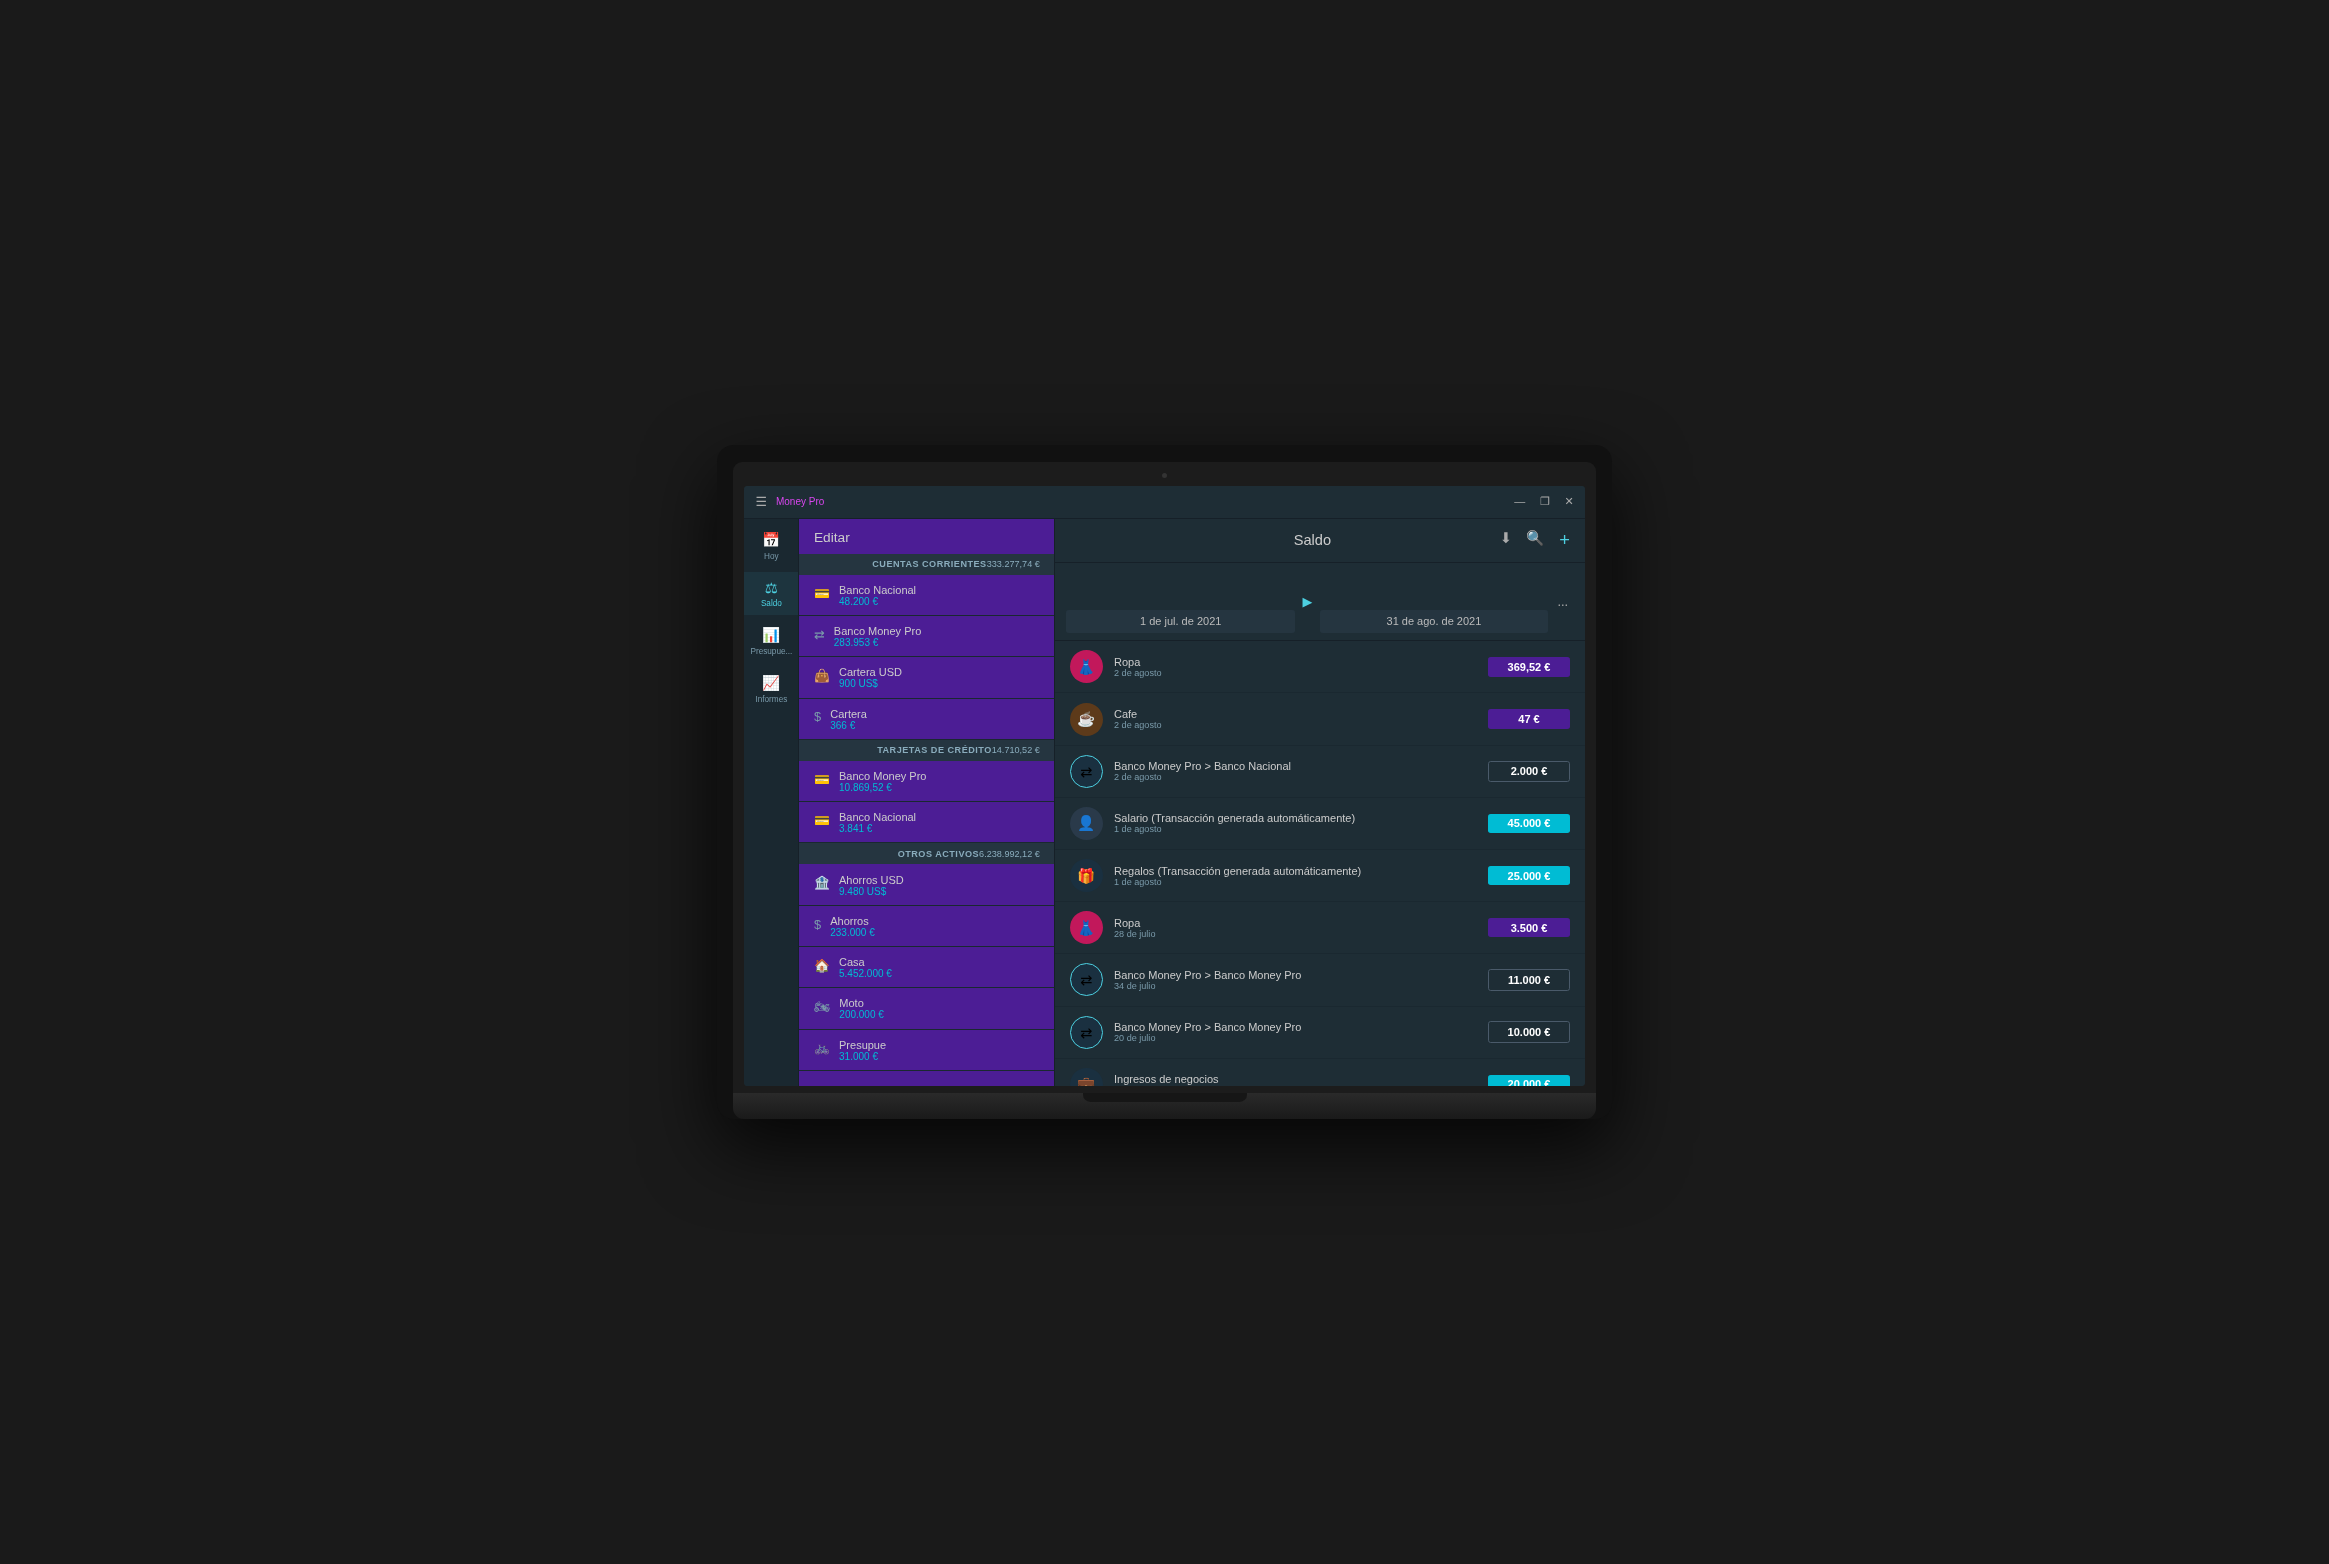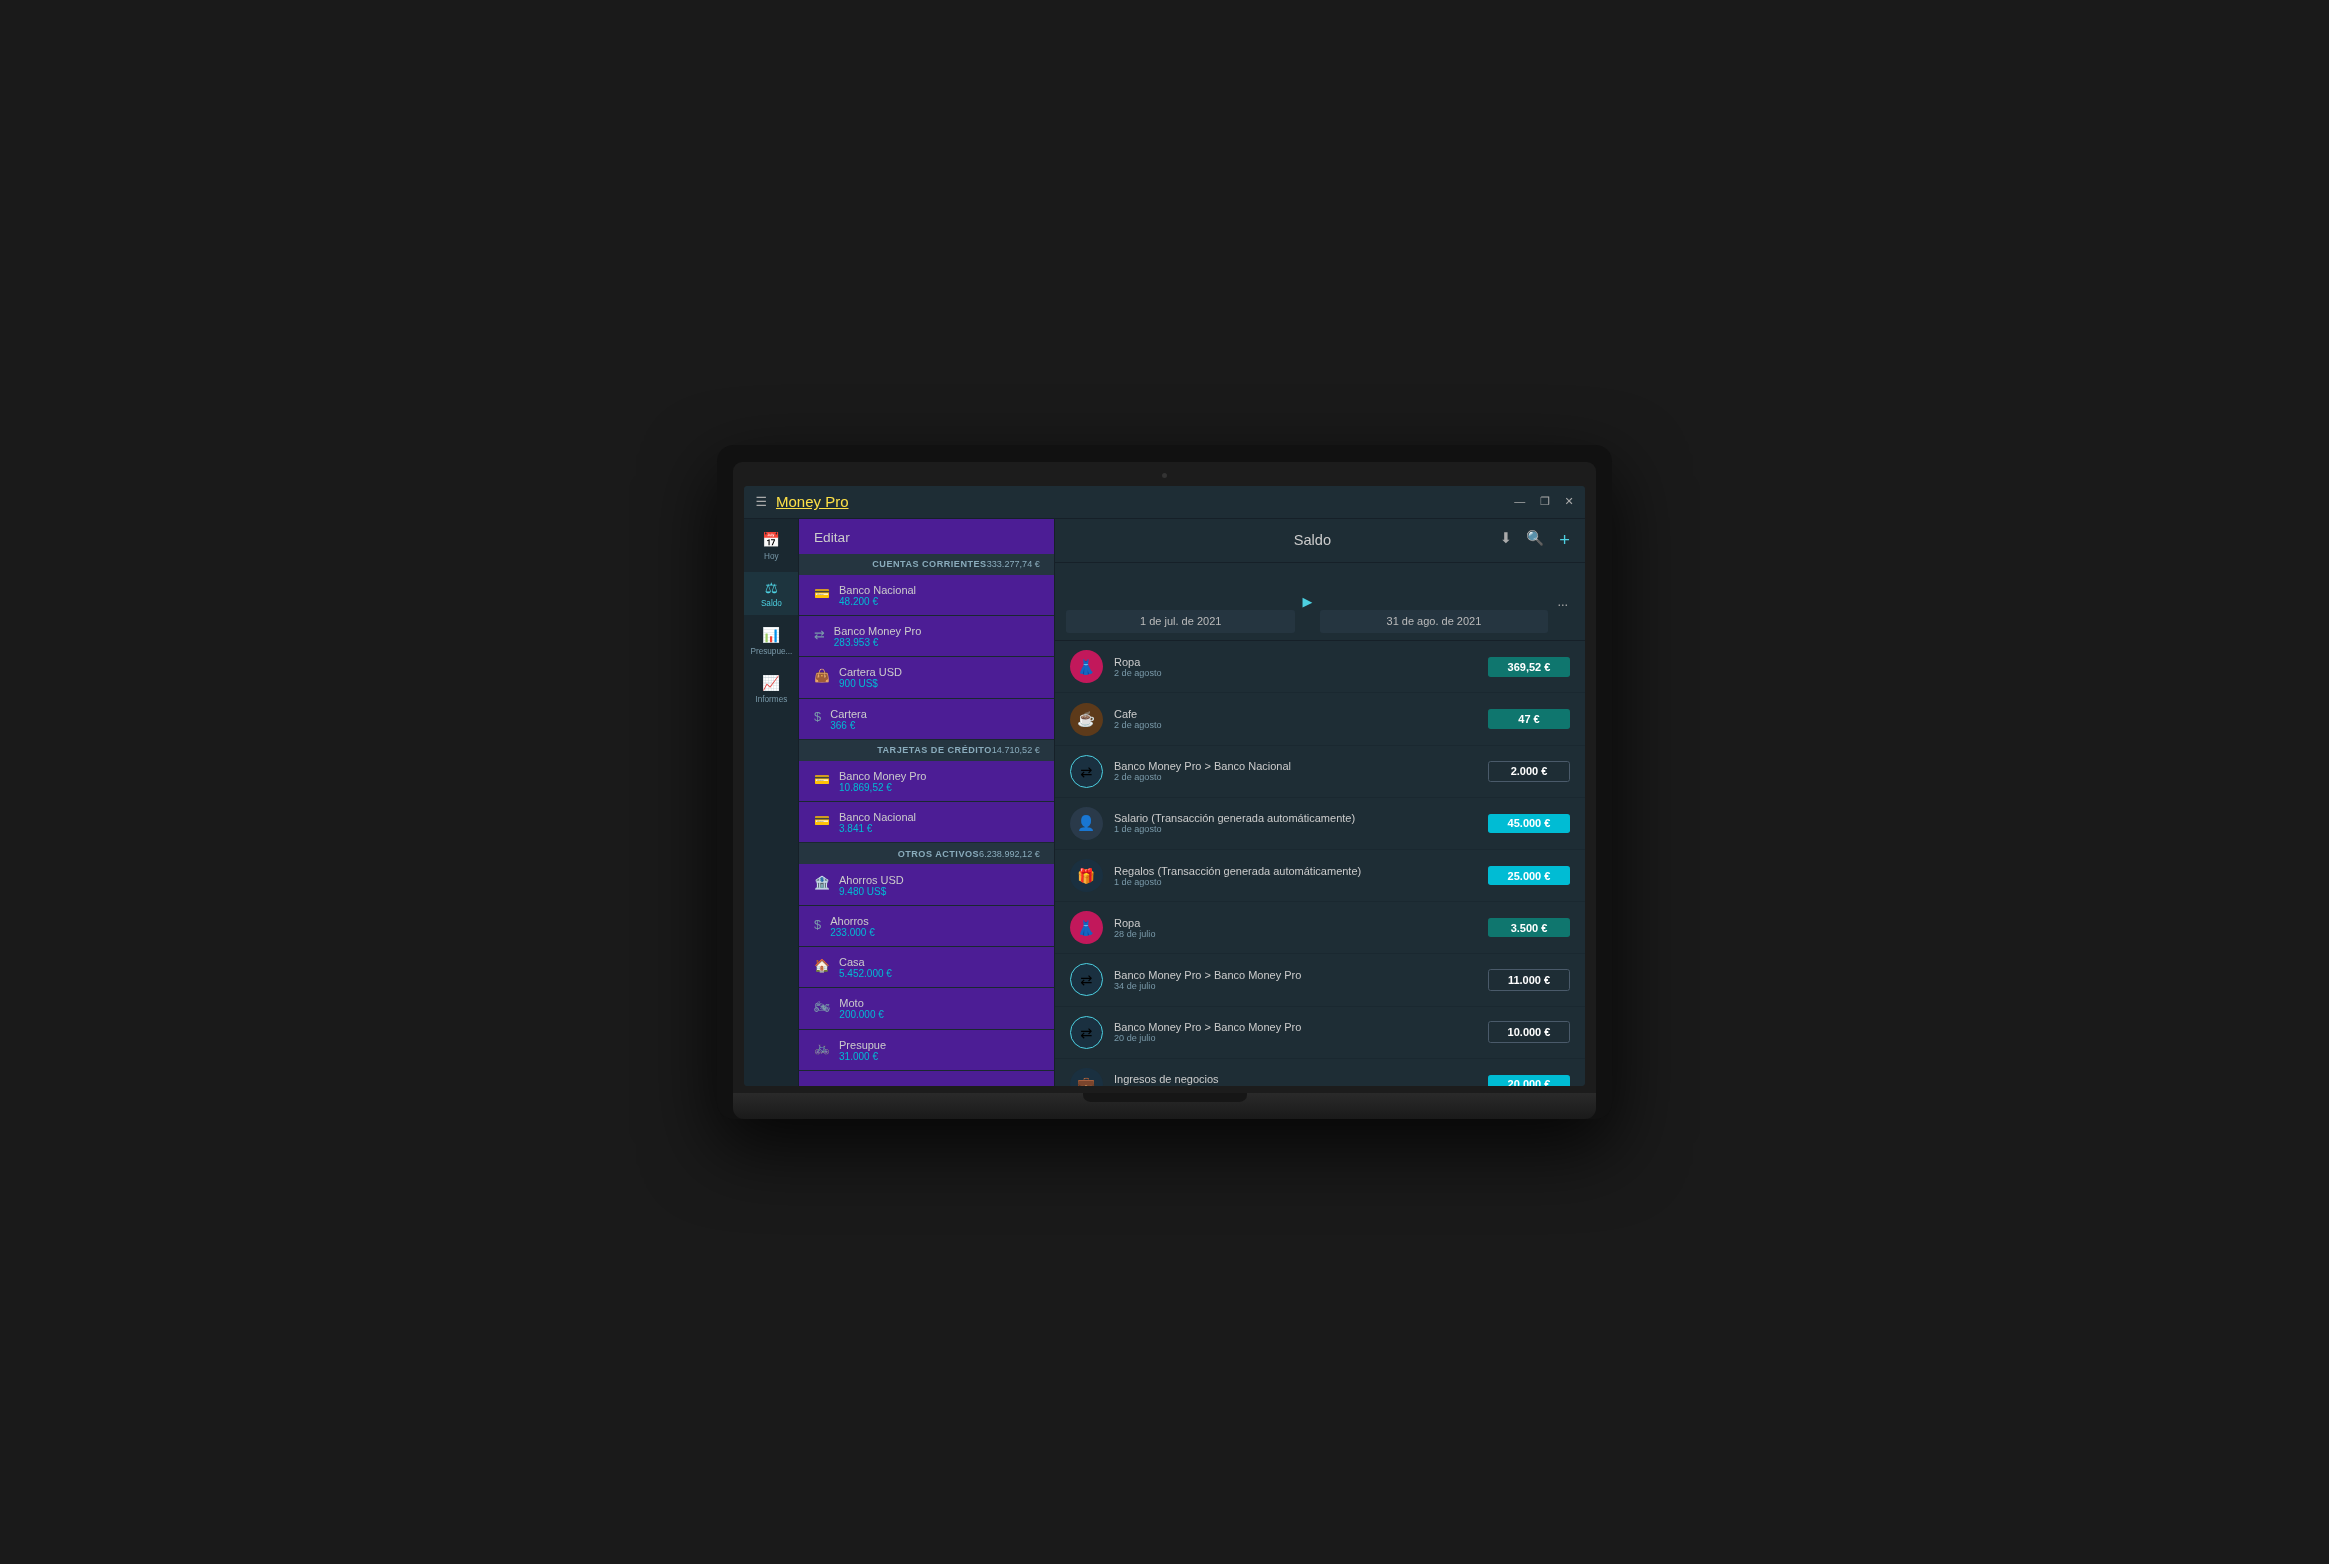--- a/index.html
+++ b/index.html
@@ -71,24 +71,23 @@
       height: 33px;
     }
 
     .titlebar-menu-icon {
       color: #aaa;
       font-size: 12.8px;
       cursor: pointer;
     }
 
     .titlebar-title {
-      color: #fde047;
-      font-size: 15px;
+      color: #d946ef;
+      font-size: 10px;
       flex: 1;
-      text-decoration: underline;
     }
 
     .titlebar-controls {
       display: flex;
       gap: 14.6px;
     }
 
     .titlebar-ctrl {
       color: #aaa;
       font-size: 11px;
@@ -306,21 +305,21 @@
 
     .tx-amount {
       font-size: 11px;
       font-weight: 600;
       padding: 3.7px 9.1px;
       border-radius: 2.7px;
       min-width: 82px;
       text-align: center;
     }
 
-    .tx-amount-yellow { background: #0f766e; color: #fff; }
+    .tx-amount-yellow { background: #4c1d95; color: #fff; }
     .tx-amount-cyan { background: #00bcd4; color: #fff; text-align: center; }
     .tx-amount-white { background: transparent; color: #fff; border: 0.9px solid #4a5a6a; }
 
     
     ::-webkit-scrollbar { width: 3.7px; }
     ::-webkit-scrollbar-track { background: transparent; }
     ::-webkit-scrollbar-thumb { background: #2a4050; border-radius: 1.8px; }
   </style>
 </head>
 <body>

